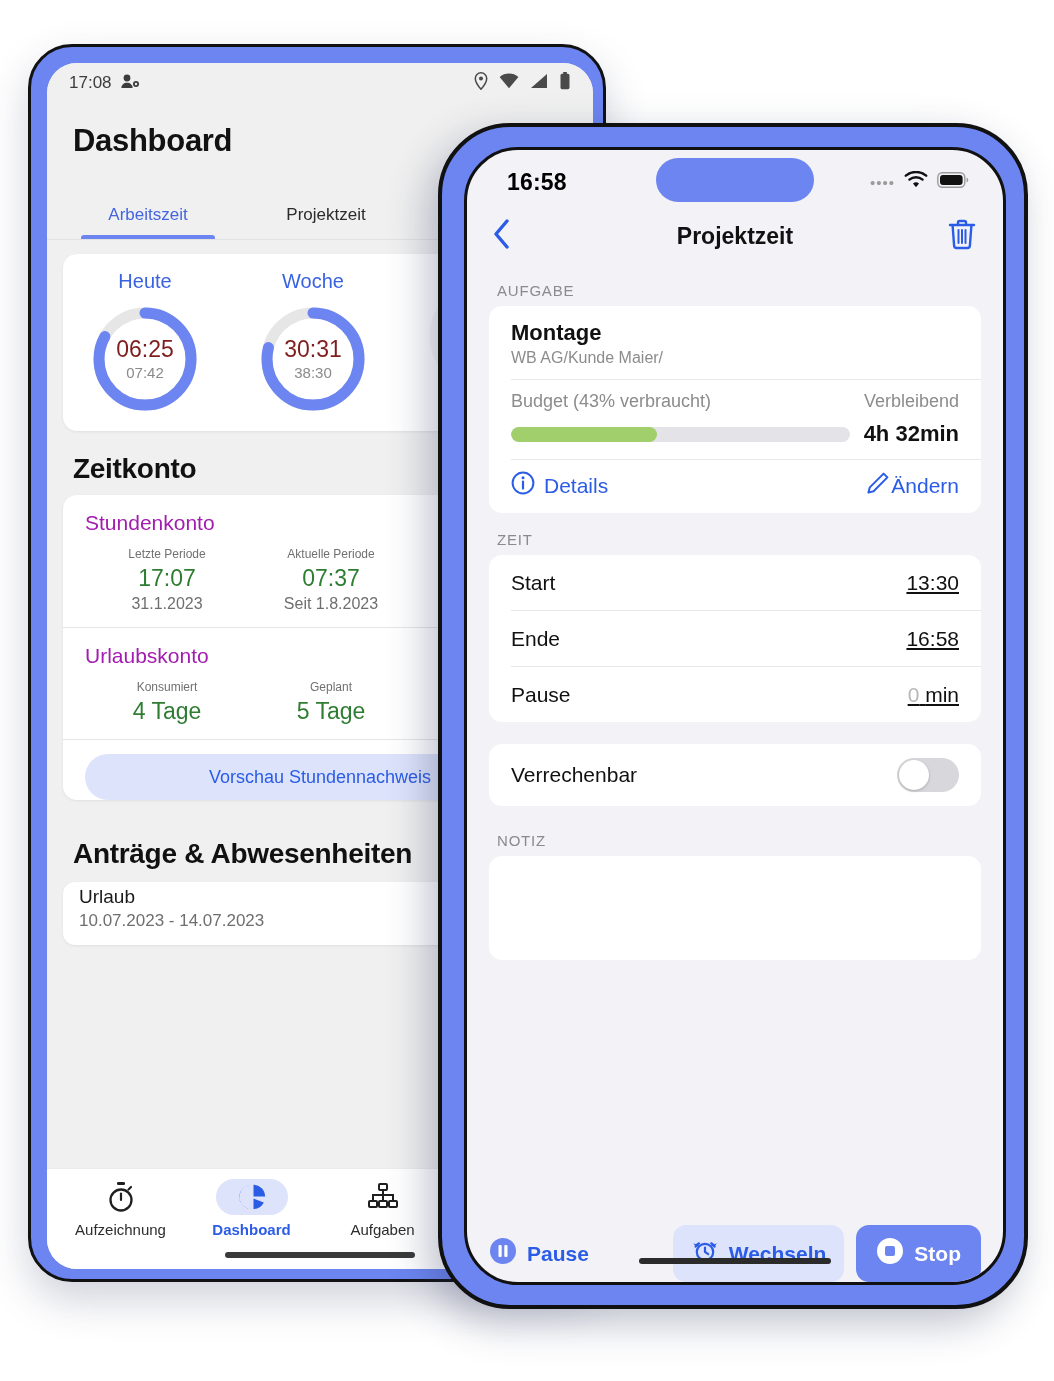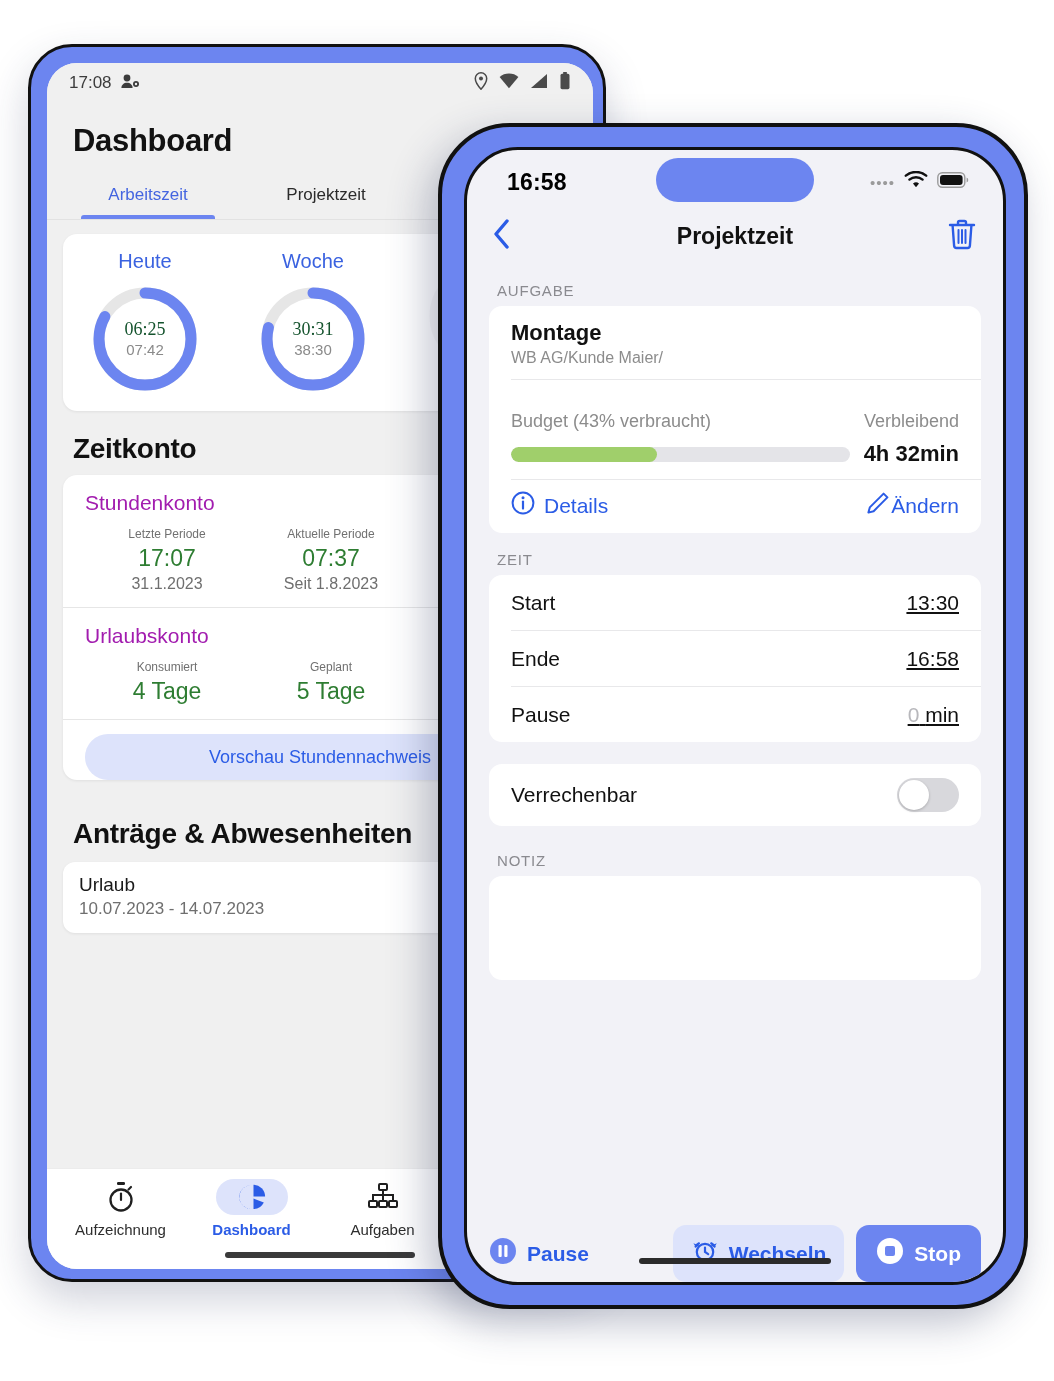--- a/index.html
+++ b/index.html
@@ -55,21 +55,21 @@
   .and-title {
     font-size: 31px;
     font-weight: bold;
     color: #121212;
     padding: 20px 26px 0 26px;
     letter-spacing: -0.3px;
   }
 
   .and-tabs {
     display: flex;
-    margin-top: 18px;
+    margin-top: 38px;
     padding: 0 12px;
     border-bottom: 1px solid #e2e2e2;
     background: #f0f0f0;
   }
   .and-tab {
     width: 178px;
     text-align: center;
     font-size: 17px;
     color: #2b2b2b;
     padding: 8px 0 14px 0;
@@ -105,21 +105,21 @@
   }
   .ring-col { width: 164px; text-align: center; flex: none; }
   .ring-col.partial { opacity: 0.30; }
   .ring-label { color: #3a62e0; font-size: 20px; margin-bottom: 10px; }
   .ring-wrap { position: relative; width: 112px; height: 112px; margin: 0 auto; }
   .ring-wrap svg { display: block; }
   .ring-center {
     position: absolute; left: 0; top: 0; width: 112px; height: 112px;
     display: flex; flex-direction: column; align-items: center; justify-content: center;
   }
-  .ring-main { font-size: 18px; color: #14532d; line-height: 1.05; font-family: Liberation Serif, serif; }
+  .ring-main { font-size: 23px; color: #7f1d1d; line-height: 1.05; }
   .ring-sub { font-size: 15px; color: #8a8a8a; margin-top: 2px; }
 
   .sec-head {
     display: flex;
     align-items: baseline;
     padding: 22px 26px 2px 26px;
   }
   .sec-title { font-size: 28px; font-weight: bold; color: #111111; letter-spacing: -0.3px; }
   .sec-link { margin-left: auto; color: #2b5ce6; font-size: 18px; }
 
@@ -143,21 +143,21 @@
     align-items: center;
     justify-content: center;
     color: #2b5ce6;
     font-size: 18px;
   }
 
   .req-card {
     background: #ffffff;
     border-radius: 12px;
     margin: 10px 16px 0 16px;
-    padding: 12px 16px 14px 16px;
+    padding: 4px 16px 14px 16px;
     box-shadow: 0 1px 3px rgba(0,0,0,0.07);
   }
   .req-title { font-size: 19px; color: #1a1a1a; }
   .req-sub { font-size: 17px; color: #6f6f6f; margin-top: 3px; }
 
   .and-bottomnav {
     position: absolute;
     left: 0; bottom: 0;
     width: 546px;
     background: #ffffff;
@@ -250,21 +250,21 @@
     margin: 0 22px;
     overflow: hidden;
   }
   .task-top { padding: 14px 22px 12px 22px; }
   .task-name { font-size: 22px; font-weight: bold; color: #111; }
   .task-path { font-size: 16px; color: #8c8c8c; margin-top: 3px; }
   .ios-hairline { height: 1px; background: #e8e8ea; margin-left: 22px; }
 
   .budget-block { padding: 11px 22px 12px 22px; }
   .budget-row { display: flex; align-items: baseline; }
-  .budget-label { font-size: 18px; color: #8c8c8c; margin-top: 20px; }
+  .budget-label { font-size: 18px; color: #8c8c8c; }
   .budget-right-label { margin-left: auto; font-size: 18px; color: #8c8c8c; }
   .budget-bar-row { display: flex; align-items: center; margin-top: 9px; gap: 14px; }
   .budget-track {
     flex: 1;
     height: 15px;
     border-radius: 8px;
     background: #e4e4e8;
     overflow: hidden;
   }
   .budget-fill { height: 100%; background: #a0cf6b; border-radius: 8px; }

